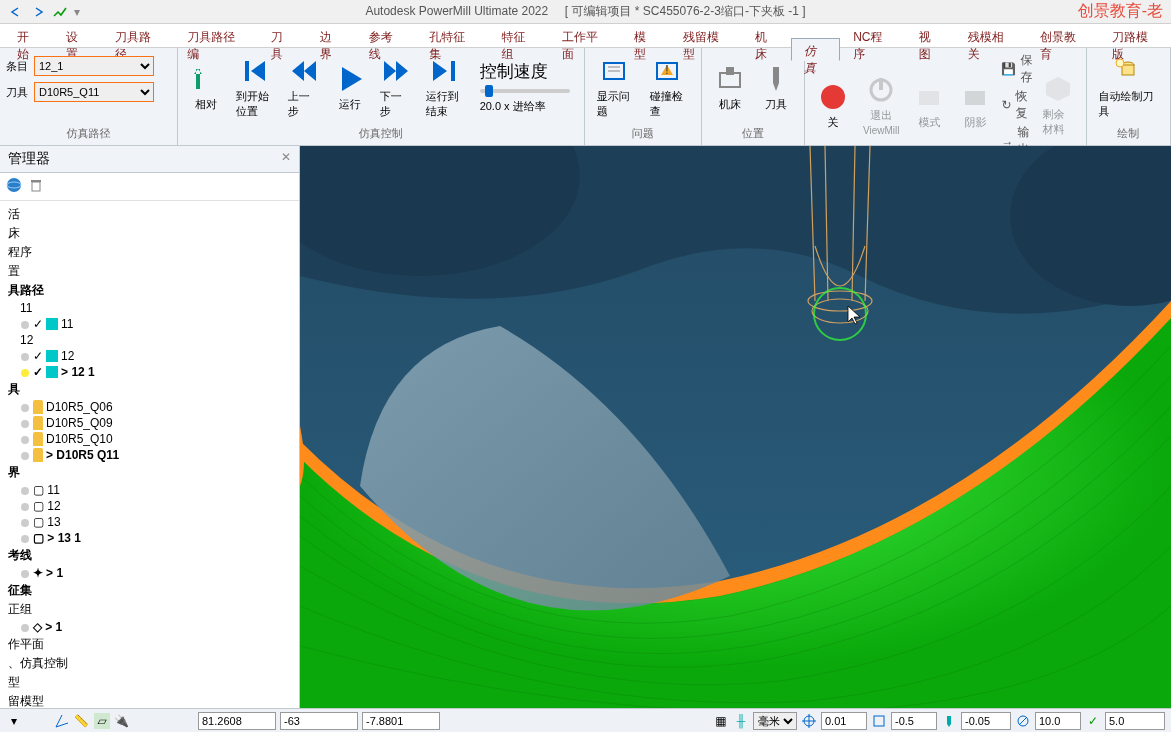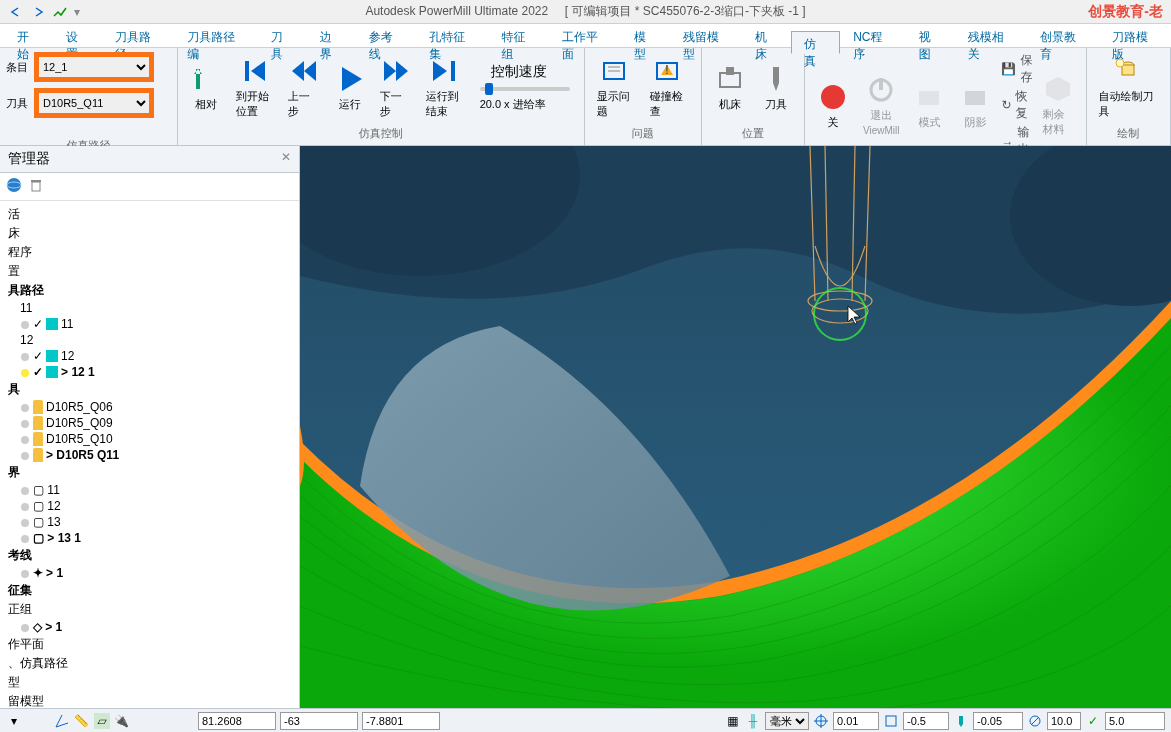--- a/index.html
+++ b/index.html
@@ -1,41 +1,41 @@
 <!DOCTYPE html>
 <html><head>
 <meta charset="utf-8">
 <style>
 * { margin:0; padding:0; box-sizing:border-box; font-family:"Microsoft YaHei",Arial,sans-serif; font-size:12px; }
 body { width:1171px; height:732px; overflow:hidden; background:#fff; position:relative; }
 
 .titlebar { height:24px; background:#f0f0f0; display:flex; align-items:center; justify-content:space-between; border-bottom:1px solid #d0d0d0; padding:0 8px; }
 .titlebar-left { display:flex; align-items:center; gap:6px; }
 .titlebar-center { position:absolute; left:50%; transform:translateX(-50%); color:#555; }
-.titlebar-right { color:#e74c3c; font-weight:bold; font-size:14px;margin-left:12px; }
+.titlebar-right { color:#e74c3c; font-weight:normal; font-size:16px;margin-left:12px; }
 .qat-icon { width:16px; height:16px; display:inline-block; }
 
 .menubar { height:24px; background:#fff; border-bottom:1px solid #d0d0d0; display:flex; padding-left:4px; }
-.menubar .tab { padding:4px 12px; cursor:pointer; color:#0369a1; border:1px solid transparent; }
-.menubar .tab.active { background:#f0f4f8; border:1px solid #9ab; border-bottom:1px solid #f0f4f8; position:relative; top:7px; }
+.menubar .tab { padding:4px 12px; cursor:pointer; color:#7f1d1d; border:1px solid transparent; }
+.menubar .tab.active { background:#f0f4f8; border:1px solid #9ab; border-bottom:1px solid #f0f4f8; position:relative; top:14px;font-style:italic; }
 
 .ribbon { height:98px; background:#f0f4f8; border-bottom:1px solid #c0c8d0; display:flex; }
 .ribbon-group { border-right:1px solid #c0c8d0; padding:2px 6px; display:flex; flex-direction:column; justify-content:space-between; }
 .ribbon-group-label { text-align:center; color:#666; font-size:11px; padding:2px 0; }
 .ribbon-group-body { flex:1; display:flex; align-items:center; gap:2px; }
 .ribbon-btn { display:flex; flex-direction:column; align-items:center; padding:4px 6px; cursor:pointer; border-radius:3px; }
 .ribbon-btn .icn { width:32px; height:32px; display:flex; align-items:center; justify-content:center; }
 .ribbon-btn .lbl { font-size:11px; margin-top:2px; }
 .ribbon-btn.disabled { opacity:.4; }
 .ribbon-small { display:flex; flex-direction:column; gap:2px; padding:2px; }
 .ribbon-small-item { display:flex; align-items:center; gap:4px; font-size:11px; color:#555; }
 
 .field-row { display:flex; align-items:center; margin:2px 0; }
 .field-row label { width:28px; font-size:11px; }
-.field-row select { width:120px; font-size:11px; border:5px solid #f97316; height:30px; }
+.field-row select { width:120px; font-size:11px; border:1px solid #f97316; height:20px; }
 
 .main { display:flex; height:562px; }
 .tree-panel { width:300px; background:#fff; border-right:1px solid #c0c8d0; display:flex; flex-direction:column; }
 .tree-header { display:flex; justify-content:space-between; padding:4px 8px; background:#f0f4f8; border-bottom:1px solid #c0c8d0; }
 .tree-toolbar { padding:4px 6px; border-bottom:1px solid #e0e0e0; display:flex; gap:6px; }
 .tree-body { flex:1; overflow:auto; padding:4px; font-size:12px; }
 .tree-item { padding:1px 0 1px 4px; display:flex; align-items:center; gap:3px; white-space:nowrap; }
 .tree-bold { font-weight:bold; }
 .tree-indent1 { padding-left:16px; }
 .bulb { width:10px; height:10px; display:inline-block; }
@@ -156,21 +156,21 @@
         </div>
       <div class="ribbon-btn">
           <span class="icn">
             <svg width="32" height="32">
               <path d="M4 6l14 10L4 26zM22 6h4v20h-4z" fill="#0066cc"></path>
             </svg>
           </span>
           <span class="lbl">运行到结束</span>
         </div>
       <div style="display:flex;flex-direction:column;padding:0 8px;">
-        <span style="font-size:14px;margin-left:11px;">控制速度</span>
+        <span style="font-size:17px;">控制速度</span>
         <div style="width:90px;height:4px;background:#ccc;margin:6px 0;position:relative;border-radius:2px;">
             <div style="position:absolute;left:5px;top:-4px;width:8px;height:12px;background:#06c;border-radius:2px;"></div>
           </div>
         <span style="font-size:11px;">20.0 x 进给率</span>
       </div>
     </div>
     <div class="ribbon-group-label">仿真控制</div>
   </div>
 
   <div class="ribbon-group">
@@ -430,21 +430,21 @@
           <span class="bulb"><svg width="10" height="10">
               <circle cx="5" cy="5" r="4" fill="#ccc"></circle>
             </svg></span>
           <span>◇</span>
           <span>&gt; 1</span>
         </div>
       <div class="tree-item">
           <span>作平面</span>
         </div>
       <div class="tree-item">
-          <span>、仿真路径</span>
+          <span>、仿真控制</span>
         </div>
       <div class="tree-item">
           <span>型</span>
         </div>
       <div class="tree-item">
           <span>留模型</span>
         </div>
     </div>
   </div>
 
@@ -546,16 +546,16 @@
         <path d="M5 10l2 3 2-3z" fill="#0aa"></path>
       </svg>
     </span>
   <input class="status-input" style="width: 50px;" value="-0.05">
   <span class="status-icn">
       <svg width="14" height="14">
         <circle cx="7" cy="7" r="5" fill="none" stroke="#06c"></circle>
         <line x1="3" y1="11" x2="11" y2="3" stroke="#06c"></line>
       </svg>
     </span>
-  <input class="status-input" style="width: 34px;" value="10.0">
+  <input class="status-input" style="width: 46px;" value="10.0">
   <span class="status-icn" style="color:#090;">✓</span>
   <input class="status-input" style="width: 60px;" value="5.0">
 </div>
 
 </body></html>

